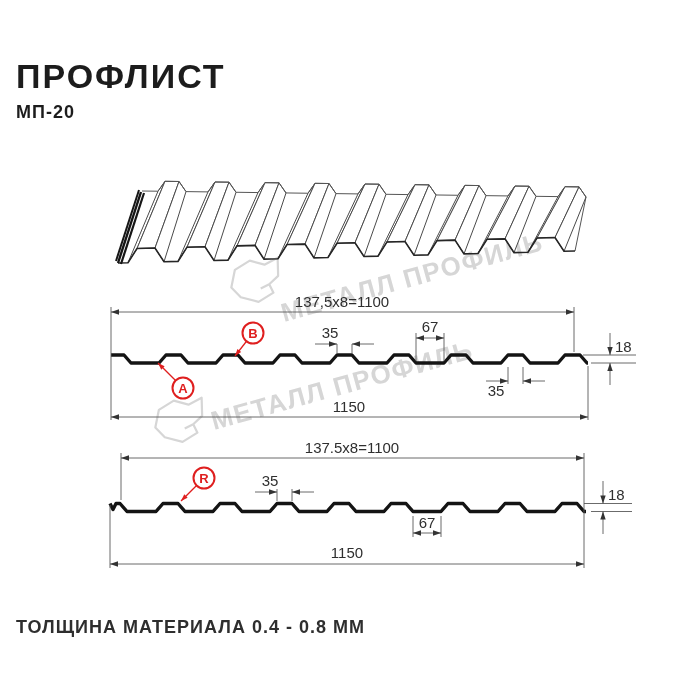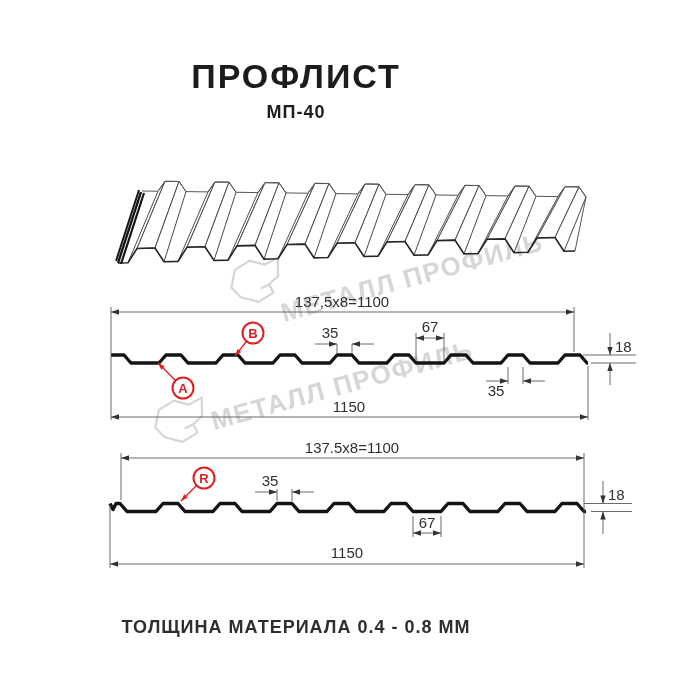--- a/index.html
+++ b/index.html
@@ -1,30 +1,30 @@
 <!DOCTYPE html>
 <html><head>
 <meta charset="utf-8">
 <style>
   html,body{margin:0;padding:0;background:#ffffff;}
   body{width:700px;height:700px;position:relative;overflow:hidden;
        font-family:"Liberation Sans","DejaVu Sans",sans-serif;}
-  .overlay{position:absolute;left:4px;width:584px;text-align:center;color:#1c1c1c;}
+  .overlay{position:absolute;left:16px;width:584px;text-align:left;color:#1c1c1c;}
   #title{top:57px;font-size:34px;font-weight:800;letter-spacing:2px;}
   #subtitle{top:102px;font-size:18px;font-weight:700;letter-spacing:1px;}
   #footer{top:617px;font-size:18px;font-weight:700;letter-spacing:1px;color:#2e2e2e;}
   svg text{font-family:"Liberation Sans","DejaVu Sans",sans-serif;}
 </style>
 </head>
 <body>
 
 
 
 <div id="title" class="overlay">ПРОФЛИСТ</div>
-<div id="subtitle" class="overlay">МП-40</div>
+<div id="subtitle" class="overlay">МП-20</div>
 <div id="footer" class="overlay">ТОЛЩИНА МАТЕРИАЛА 0.4 - 0.8 ММ</div>
 
 <svg id="dwg" width="700" height="700" viewBox="0 0 700 700">
     <g>
       <g transform="translate(226,264) rotate(-8)">
         <path d="M2,24 L8,7 L24,0 L38,6 L52,1 L50,19 L40,26 L43,35 L27,42 L10,35 Z M40,26 L31,29" fill="none" stroke="#d6d6d6" stroke-width="2.2" stroke-linejoin="round"></path>
       </g>
       <g transform="translate(284,322) rotate(-15.5)">
         <text x="0" y="0" font-size="26" text-anchor="start" fill="#d6d6d6" letter-spacing="1.5" font-weight="bold">МЕТАЛЛ ПРОФИЛЬ</text>
       </g>

